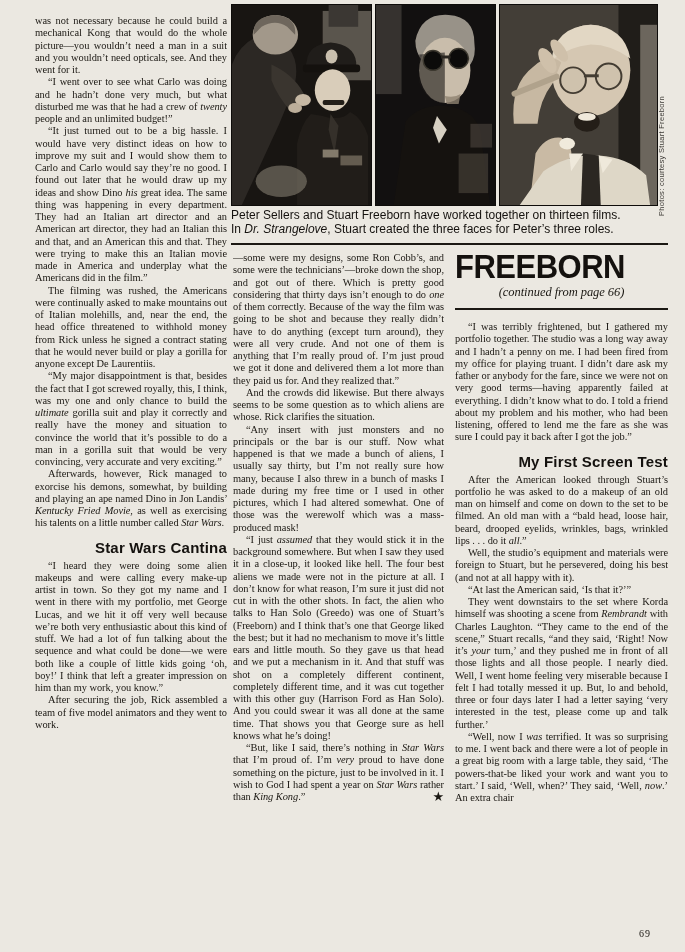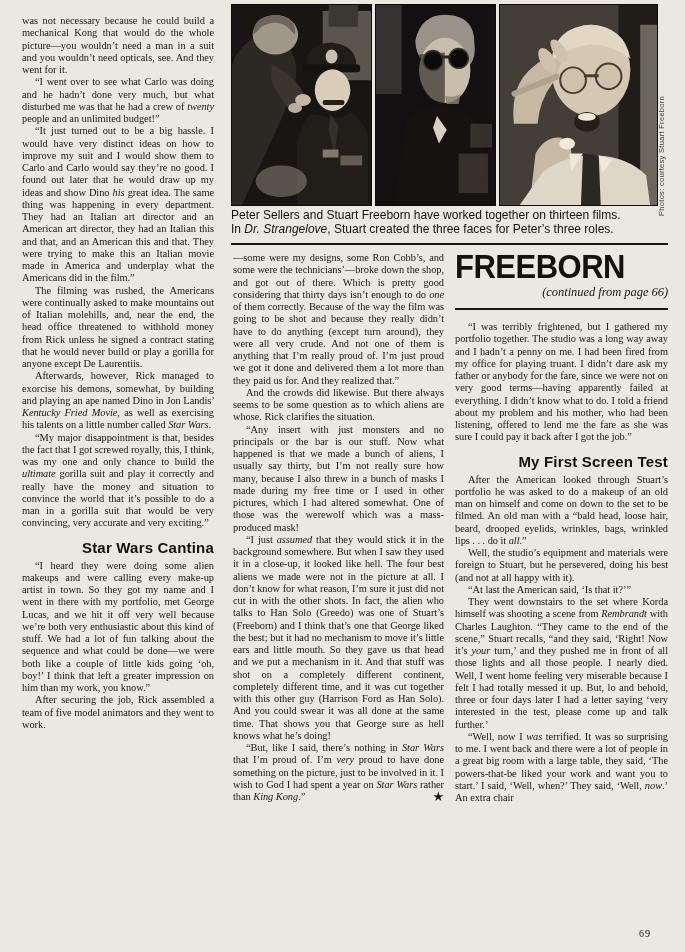--- a/index.html
+++ b/index.html
@@ -9,35 +9,35 @@
     font-family:"Liberation Serif", serif;
   }
   
   .col{
     position:absolute;text-align:justify;overflow:hidden;
     font-size:10.4px;line-height:12.25px;letter-spacing:-0.05px;
     hyphens:auto;-webkit-hyphens:auto;
   }
   .col p{margin:0;text-indent:13px;}
   .col p.noindent{text-indent:0;}
-  .col1{left:22px;top:15px;width:192px;height:932px;}
+  .col1{left:35px;top:15px;width:192px;height:932px;}
   .col2{left:233px;top:252px;width:211px;height:696px;}
   .col3{left:455px;top:250px;width:213px;height:700px;}
   h2.secthead{
     font-family:"Liberation Sans", sans-serif;font-weight:bold;
     font-size:15px;line-height:18px;letter-spacing:0.2px;
     margin:9px 0 3px 0;text-align:right;color:#14110e;
   }
   .freeborn{
     font-family:"Liberation Sans", sans-serif;font-weight:bold;
     font-size:31px;line-height:32px;letter-spacing:-0.5px;color:#14110e;
     transform:scaleY(1.08);transform-origin:left top;text-align:left;
   }
   .continued{
-    font-style:italic;font-size:12.5px;line-height:15px;margin-top:3px;text-align:right;
+    font-style:italic;font-size:12.5px;line-height:15px;margin-top:3px;text-align:center;
   }
   .rule{position:absolute;background:#1b1813;height:2px;}
   .rule-wide{left:231px;top:243px;width:437px;}
   .rule-col{position:static;margin:8px 0 11px 0;width:100%;}
   
   .photos{position:absolute;left:231px;top:4px;width:427px;height:202px;display:flex;gap:3px;}
   .photo{position:relative;overflow:hidden;background:#161412;border:1px solid #0e0c0a;box-sizing:border-box;}
   .photo1{width:141px;}
   .photo2{width:121px;}
   .photo3{width:159px;}
@@ -57,22 +57,22 @@
 </head>
 <body>
 
 <div class="page">
 
   <div class="col col1">
     <p class="noindent">was not necessary because he could build a mechanical Kong that would do the whole picture—you wouldn’t need a man in a suit and you wouldn’t need opticals, see. And they went for it.</p>
     <p>“I went over to see what Carlo was doing and he hadn’t done very much, but what disturbed me was that he had a crew of <i>twenty</i> people and an unlimited budget!”</p>
     <p>“It just turned out to be a big hassle. I would have very distinct ideas on how to improve my suit and I would show them to Carlo and Carlo would say they’re no good. I found out later that he would draw up my ideas and show Dino <i>his</i> great idea. The same thing was happening in every department. They had an Italian art director and an American art director, they had an Italian this and that, and an American this and that. They were trying to make this an Italian movie made in America and underplay what the Americans did in the film.”</p>
     <p>The filming was rushed, the Americans were continually asked to make mountains out of Italian molehills, and, near the end, the head office threatened to withhold money from Rick unless he signed a contract stating that he would never build or play a gorilla for anyone except De Laurentiis.</p>
+    <p>“My major disappointment is that, besides the fact that I got screwed royally, this, I think, was my one and only chance to build the <i>ultimate</i> gorilla suit and play it correctly and really have the money and situation to convince the world that it’s possible to do a man in a gorilla suit that would be very convincing, very accurate and very exciting.”</p>
     <p>Afterwards, however, Rick managed to exorcise his demons, somewhat, by building and playing an ape named Dino in Jon Landis’ <i>Kentucky Fried Movie</i>, as well as exercising his talents on a little number called <i>Star Wars</i>.</p>
-    <p>“My major disappointment is that, besides the fact that I got screwed royally, this, I think, was my one and only chance to build the <i>ultimate</i> gorilla suit and play it correctly and really have the money and situation to convince the world that it’s possible to do a man in a gorilla suit that would be very convincing, very accurate and very exciting.”</p>
     <h2 class="secthead">Star Wars Cantina</h2>
     <p>“I heard they were doing some alien makeups and were calling every make-up artist in town. So they got my name and I went in there with my portfolio, met George Lucas, and we hit it off very well because we’re both very enthusiastic about this kind of stuff. We had a lot of fun talking about the sequence and what could be done—we were both like a couple of little kids going ‘oh, boy!’ I think that left a greater impression on him than my work, you know.”</p>
     <p>After securing the job, Rick assembled a team of five model animators and they went to work.</p>
   </div>
 
   <div class="photos">
     <div class="photo photo1">
       <svg viewBox="0 0 141 202" preserveAspectRatio="none">
         <rect width="141" height="202" fill="#181512"></rect>
         <rect x="92" y="6" width="49" height="70" fill="#6b655c" opacity="0.8"></rect>

